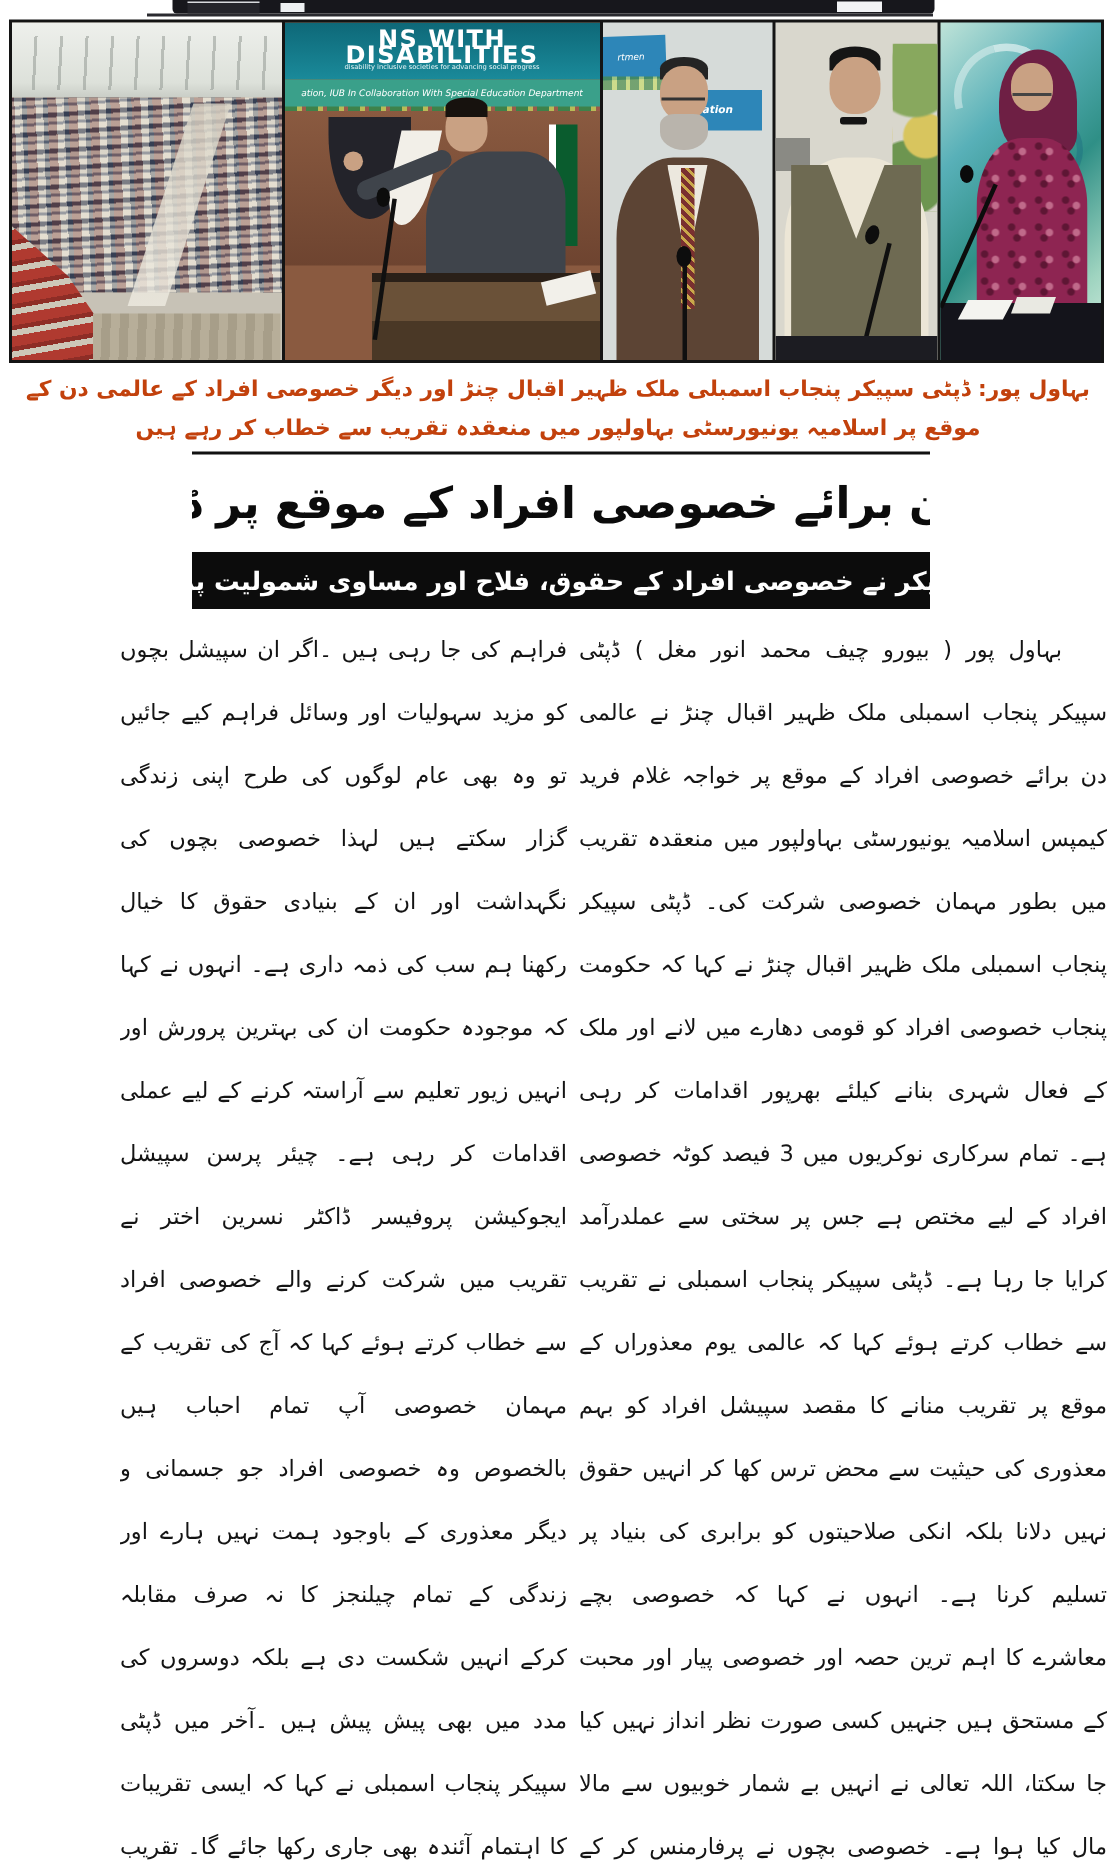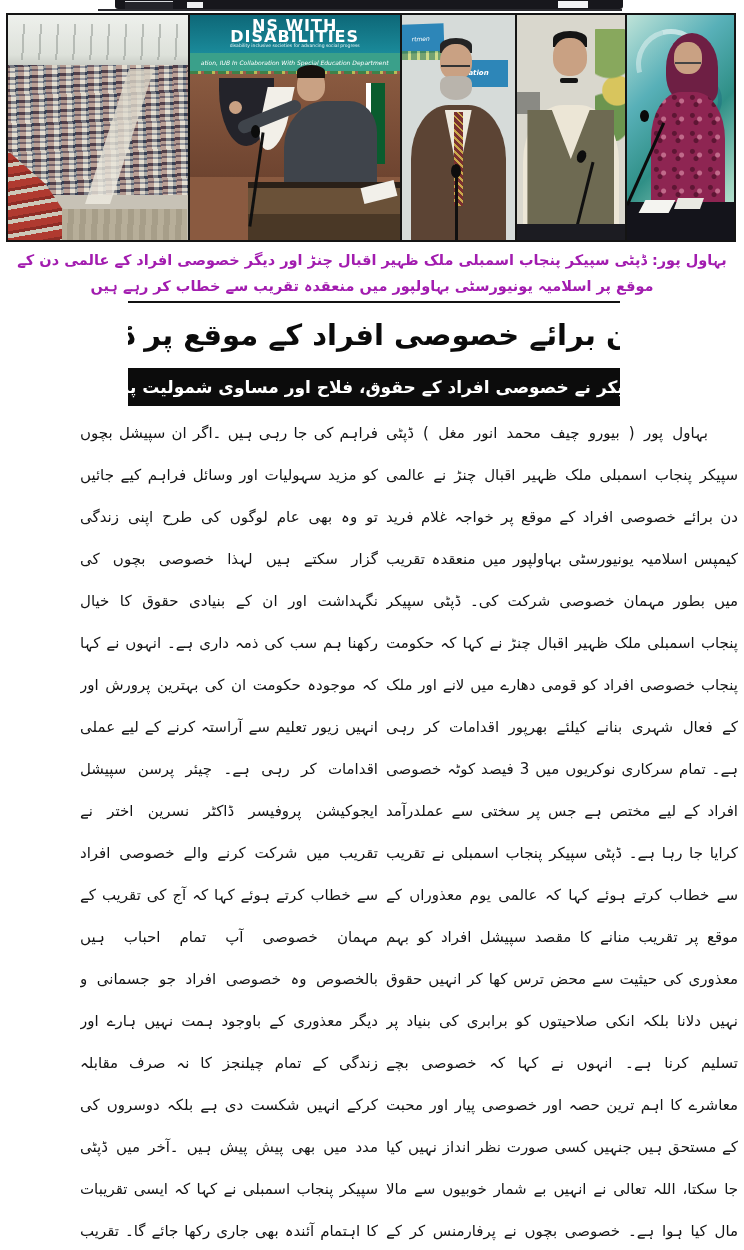--- a/index.html
+++ b/index.html
@@ -125,21 +125,21 @@
                       radial-gradient(circle at 70% 50%,#c06a8a 0 2px,transparent 3px),
                       radial-gradient(circle at 50% 70%,#5e1634 0 2px,transparent 3px);background-size:18px 18px;}
   .p5-desk{position:absolute;left:0;bottom:0;width:100%;height:17%;background:#14141b;}
   .p5-paper1{position:absolute;left:14%;bottom:12%;width:30px;height:13px;background:#f4f4f0;transform:skewX(-28deg);}
   .p5-paper2{position:absolute;left:46%;bottom:14%;width:26px;height:11px;background:#e9e9e2;transform:skewX(-20deg);}
   .p5-mic-stem{position:absolute;left:16%;top:46%;width:3px;height:40%;background:#0c0c0c;transform:rotate(24deg);}
   .p5-mic-head{position:absolute;left:12%;top:42%;width:9px;height:12px;background:#0a0a0a;border-radius:50%;}
 
   
   .caption{position:absolute;left:8px;top:247px;width:728px;height:54px;direction:rtl;
-     text-align:center;font-weight:bold;font-size:14.5px;line-height:26px;color:#a21caf;}
+     text-align:center;font-weight:bold;font-size:14.5px;line-height:26px;color:#c2410c;}
   .rule{position:absolute;left:128px;top:301px;width:492px;height:2px;background:#111;}
   .headline{position:absolute;left:128px;top:305px;width:492px;height:60px;direction:rtl;
      display:flex;align-items:center;justify-content:center;font-weight:bold;font-size:29px;
      white-space:nowrap;overflow:hidden;color:#0b0b0b;}
   .subheadline{position:absolute;left:128px;top:368px;width:492px;height:38px;background:#0c0c0c;
      color:#ffffff;direction:rtl;display:flex;align-items:center;justify-content:center;
      font-weight:bold;font-size:17px;white-space:nowrap;overflow:hidden;}
 
   
   .col{position:absolute;top:412px;height:838px;direction:rtl;text-align:justify;

